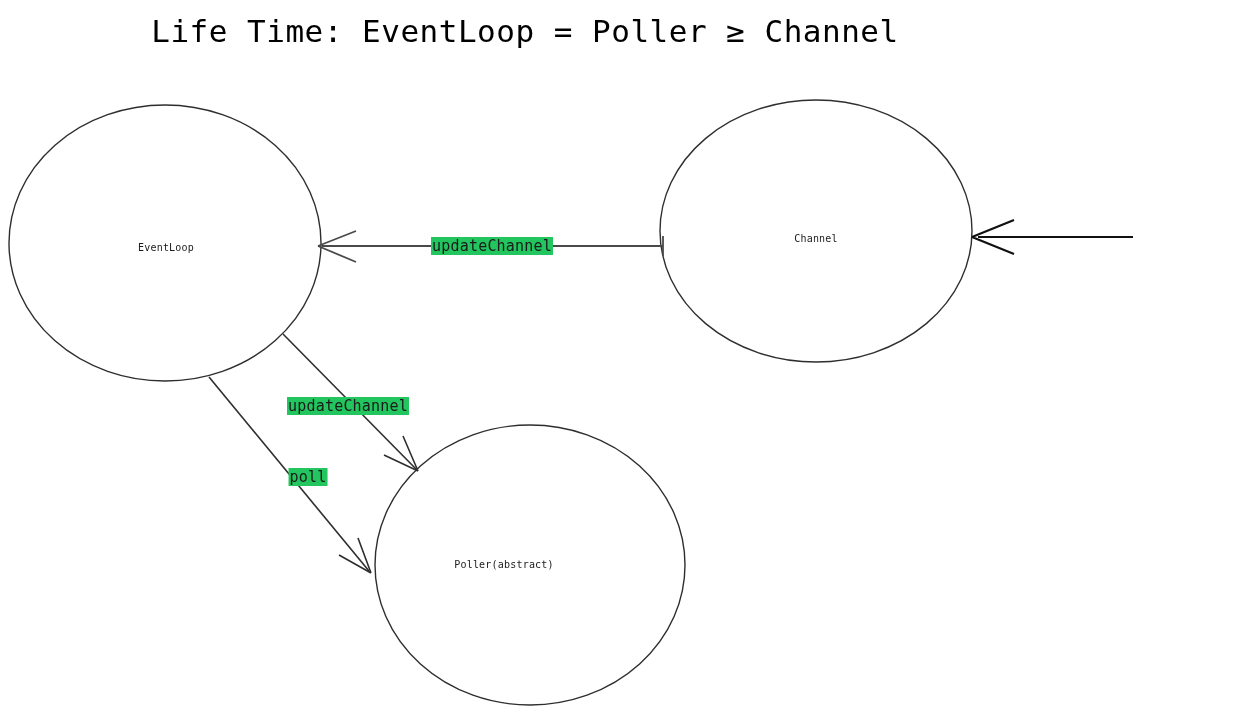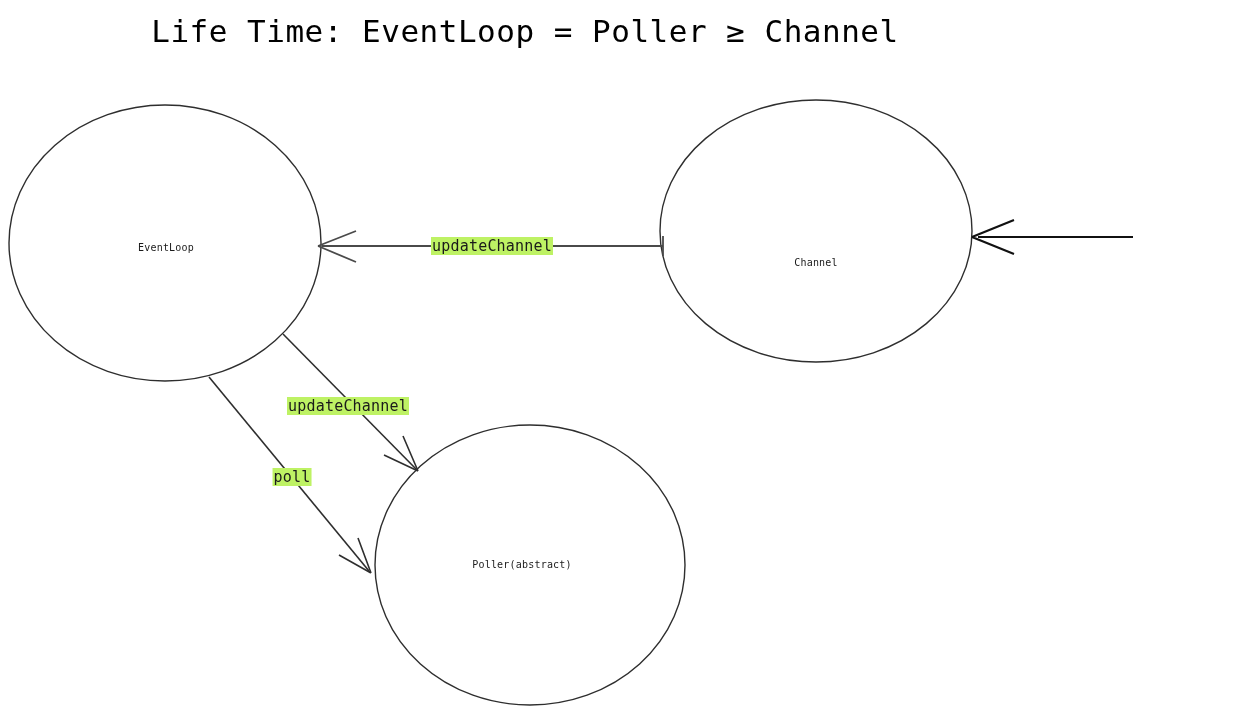--- a/index.html
+++ b/index.html
@@ -36,21 +36,21 @@
     transform: translate(-50%, -50%);
     letter-spacing: 0.2px;
   }
   .edge-label {
     position: absolute;
     font-family: "DejaVu Sans Mono", monospace;
     font-size: 15px;
     color: #1a1a1a;
     white-space: nowrap;
     transform: translate(-50%, -50%);
-    background: #bef264;
+    background: #22c55e;
     padding: 0 1px;
     letter-spacing: 0.2px;
   }
   #diagram-title {
     position: absolute;
     left: 0;
     top: 13px;
     width: 1050px;
     text-align: center;
     font-family: "DejaVu Sans Mono", monospace;
@@ -96,24 +96,24 @@
 
     <line x1="209" y1="377" x2="369" y2="571" stroke="#2e2e2e" stroke-width="1.6"></line>
     <path d="M 371 573 L 339 555 M 371 573 L 358 538" fill="none" stroke="#2e2e2e" stroke-width="1.6"></path>
 
     <line x1="1133" y1="237" x2="978" y2="237" stroke="#111111" stroke-width="2.2"></line>
     <path d="M 972 237 L 1014 220 M 972 237 L 1014 254" fill="none" stroke="#111111" stroke-width="2.2"></path>
   </svg>
 
   <div class="node-label" style="left:166px; top:247px;">EventLoop</div>
 
-  <div class="node-label" style="left:816px; top:238px;margin-top:24px;">Channel</div>
+  <div class="node-label" style="left:816px; top:238px;">Channel</div>
 
-  <div class="node-label" style="left:522px; top:564px;">Poller(abstract)</div>
+  <div class="node-label" style="left:504px; top:564px;">Poller(abstract)</div>
 
 
   <div class="edge-label" style="left:492px; top:246px;">updateChannel</div>
 
   <div class="edge-label" style="left:348px; top:406px;">updateChannel</div>
 
-  <div class="edge-label" style="left:292px; top:477px;">poll</div>
+  <div class="edge-label" style="left:308px; top:477px;">poll</div>
 
 </div>
 
 </body></html>

